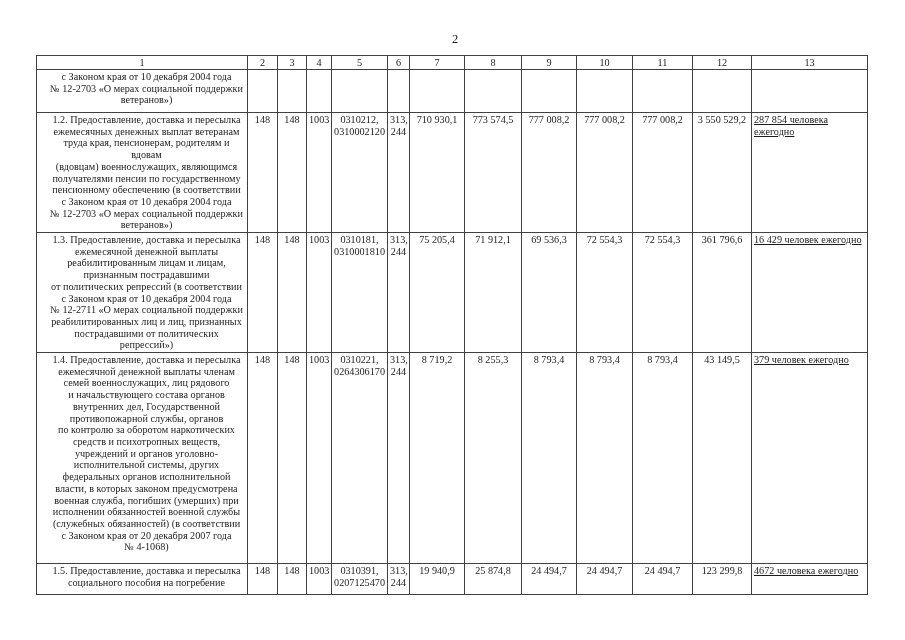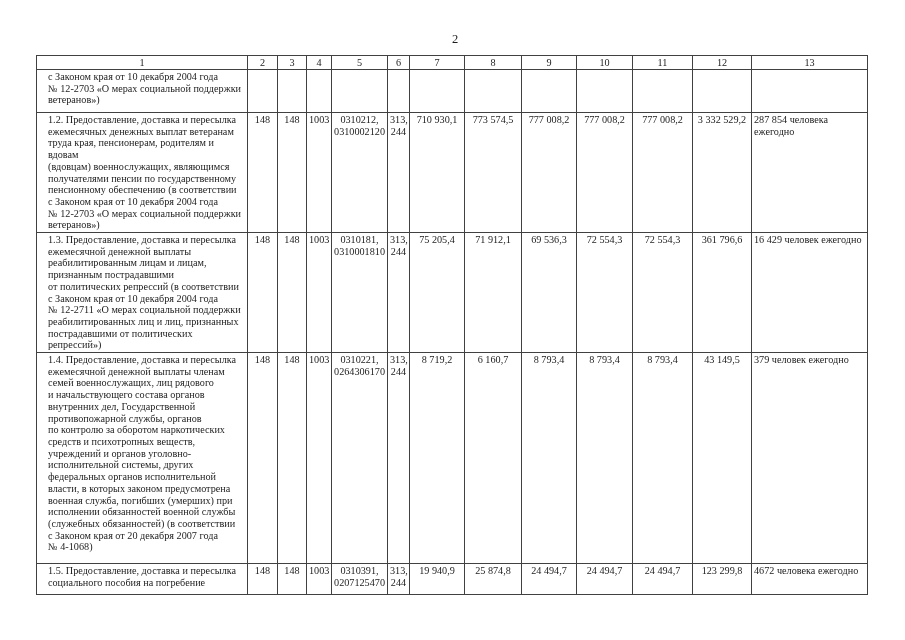--- a/index.html
+++ b/index.html
@@ -45,26 +45,27 @@
     text-align: center;
     vertical-align: middle;
     height: 13px;
     padding: 0;
   }
   table.doc-table td {
     text-align: center;
     white-space: pre-line;
   }
   table.doc-table td.cell-name {
-    text-align: left;
+    text-align: center;
     padding-left: 11px;
   }
   table.doc-table td.cell-note {
     text-align: left;
     padding-left: 2px;
+    text-decoration: underline;
   }
   tr.row-cont  td { height: 40px; }
   tr.row-12    td { height: 104px; margin-top: 45px; }
   tr.row-13    td { height: 113px; margin-top: 33px; }
   tr.row-14    td { height: 208px; }
   tr.row-15    td { height: 28px; }
 </style>
 </head>
 <body>
 
@@ -138,21 +139,21 @@
         <td>1003</td>
         <td>0310212,
 0310002120</td>
         <td>313,
 244</td>
         <td>710 930,1</td>
         <td>773 574,5</td>
         <td>777 008,2</td>
         <td>777 008,2</td>
         <td>777 008,2</td>
-        <td>3 332 529,2</td>
+        <td>3 550 529,2</td>
         <td class="cell-note">287 854 человека
 ежегодно</td>
       </tr>
       <tr class="row-13">
         <td class="cell-name">1.3. Предоставление, доставка и пересылка
 ежемесячной денежной выплаты
 реабилитированным лицам и лицам,
 признанным пострадавшими
 от политических репрессий (в соответствии
 с Законом края от 10 декабря 2004 года
@@ -193,21 +194,21 @@
 с Законом края от 20 декабря 2007 года
 № 4-1068)</td>
         <td>148</td>
         <td>148</td>
         <td>1003</td>
         <td>0310221,
 0264306170</td>
         <td>313,
 244</td>
         <td>8 719,2</td>
-        <td>6 160,7</td>
+        <td>8 255,3</td>
         <td>8 793,4</td>
         <td>8 793,4</td>
         <td>8 793,4</td>
         <td>43 149,5</td>
         <td class="cell-note">379 человек ежегодно</td>
       </tr>
       <tr class="row-15">
         <td class="cell-name">1.5. Предоставление, доставка и пересылка
 социального пособия на погребение</td>
         <td>148</td>

